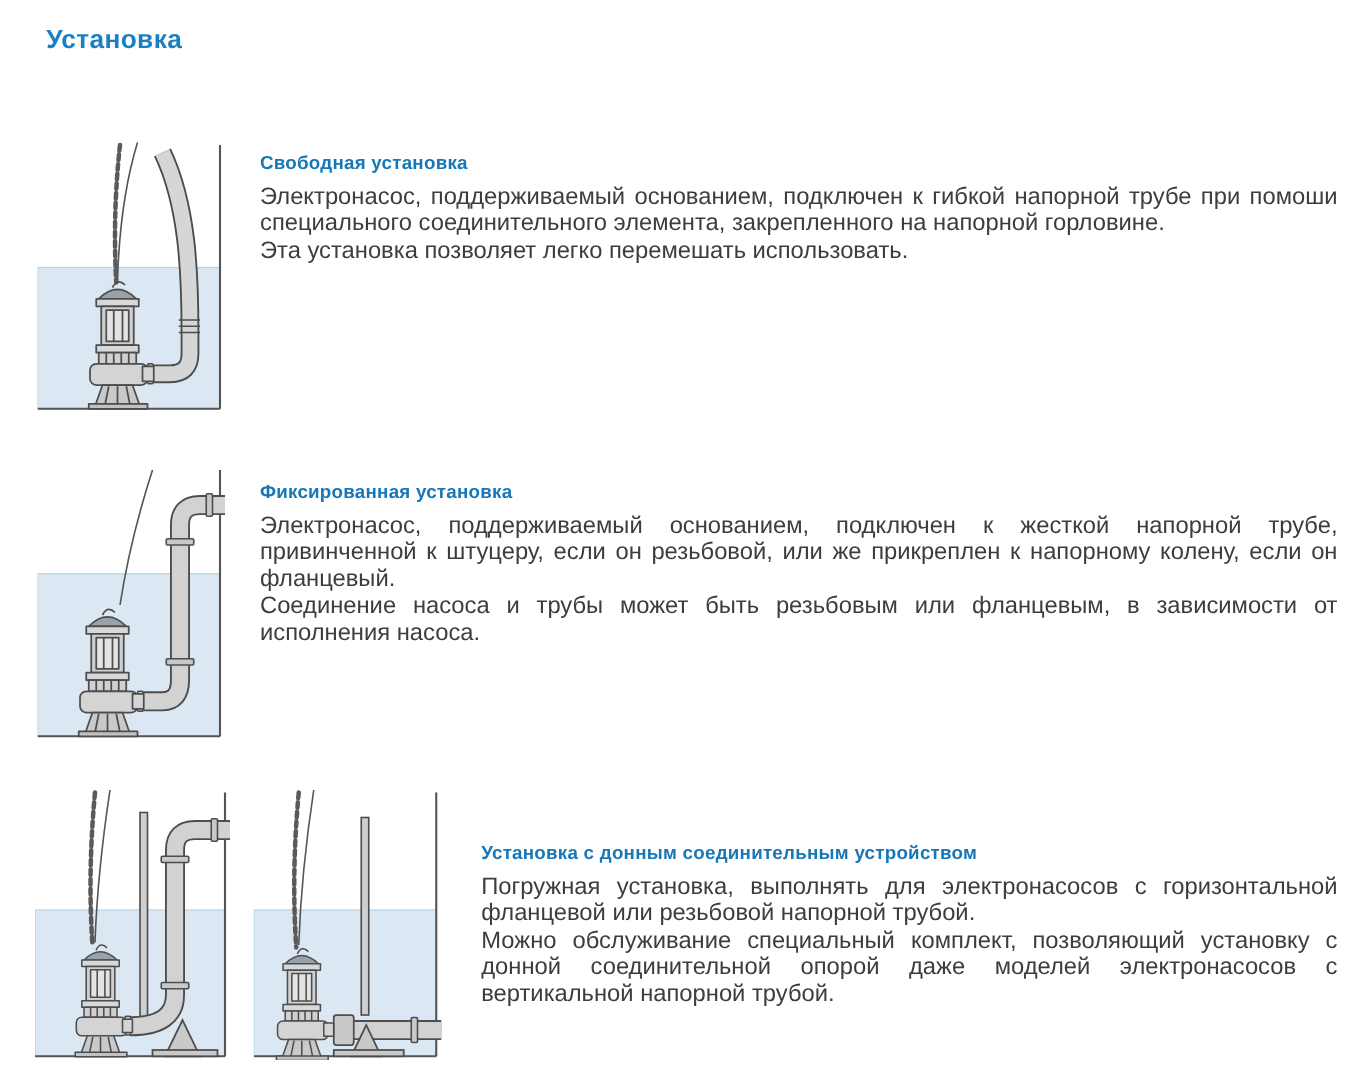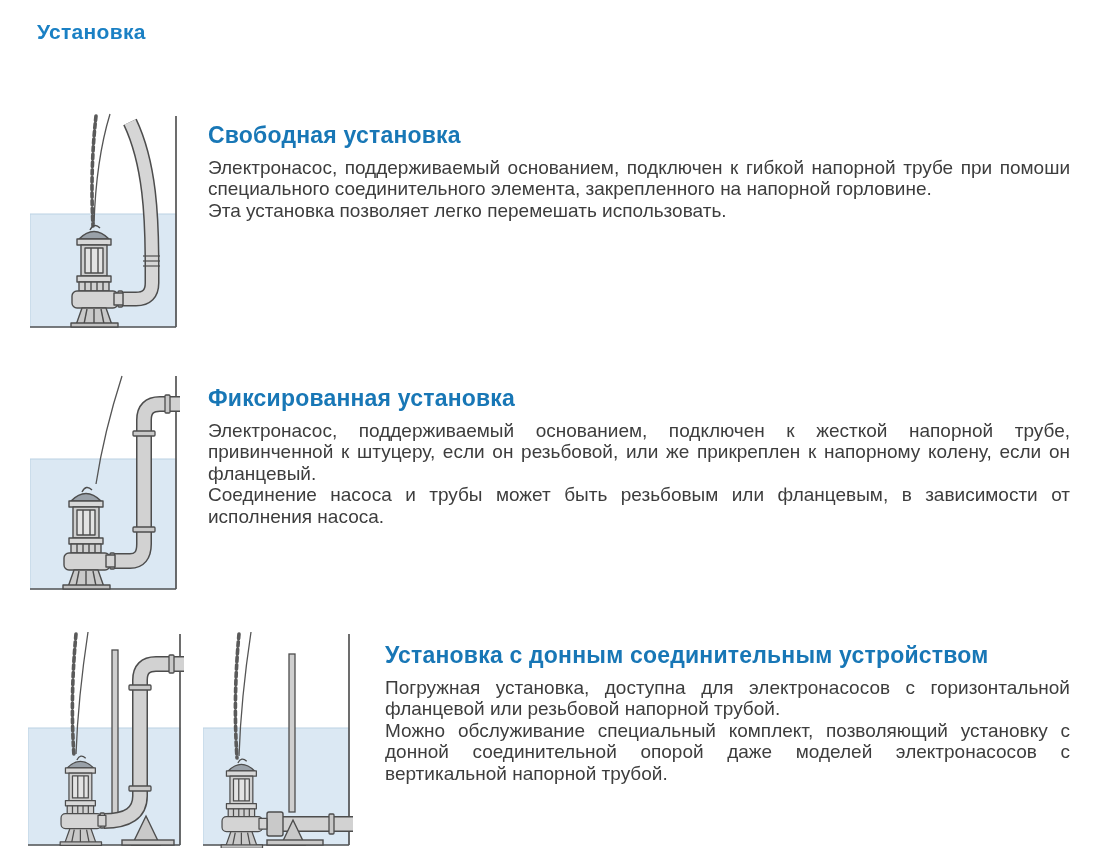--- a/index.html
+++ b/index.html
@@ -6,21 +6,21 @@
   body{
     width:1097px;height:865px;background:#ffffff;position:relative;overflow:hidden;
     font-family:"Liberation Sans",sans-serif;
   }
   .page-title{
     position:absolute;left:37px;top:20px;margin:0;
     font-size:21px;font-weight:bold;letter-spacing:.3px;color:#1a80c4;
   }
   .section{position:absolute;}
   .section-heading{
-    margin:0 0 8px 0;font-size:23px;font-weight:bold;color:#1877b6;letter-spacing:.2px;
+    margin:0 0 8px 0;font-size:15px;font-weight:bold;color:#1877b6;letter-spacing:.2px;
   }
   .body-text p{
     margin:0;font-size:19px;line-height:21.4px;color:#3d3d3d;text-align:justify;
   }
   .illus{position:absolute;}
   
   svg .tankline{stroke:#555;stroke-width:1.7;fill:none;}
   svg .water{fill:#dbe8f3;stroke:#bcd2e4;stroke-width:1;}
   svg .pipe-o{fill:none;stroke:#4d4d4d;stroke-width:16;}
   svg .pipe-i{fill:none;stroke:#d2d2d2;stroke-width:13;}
@@ -135,19 +135,19 @@
   <rect class="rod" x="86" y="26" width="6" height="158"></rect>
   <path class="pipe-o" d="M80,196 L150,196"></path>
   <path class="pipe-i" d="M80,196 L150,196"></path>
   <rect class="flange" x="126" y="186" width="5" height="20" rx="1"></rect>
   <rect class="foot" x="64" y="184" width="16" height="24" rx="2"></rect>
   <path class="foot" d="M78,217 L90,192 L102,217 Z"></path>
   <rect class="foot" x="64" y="212" width="56" height="5"></rect>
   <use href="#pump-shape" transform="translate(12,128) scale(0.88)"></use>
 </svg>
 
-<section class="section" style="left:385px;top:642px;width:685px">
+<section class="section" style="left:385px;top:674px;width:685px">
   <h2 class="section-heading">Установка с донным соединительным устройством</h2>
   <div class="body-text">
-    <p>Погружная установка, доступна для электронасосов с горизонтальной фланцевой или резьбовой напорной трубой.</p>
+    <p>Погружная установка, выполнять для электронасосов с горизонтальной фланцевой или резьбовой напорной трубой.</p>
     <p>Можно обслуживание специальный комплект, позволяющий установку с донной соединительной опорой даже моделей электронасосов с вертикальной напорной трубой.</p>
   </div>
 </section>
 
 </body></html>

